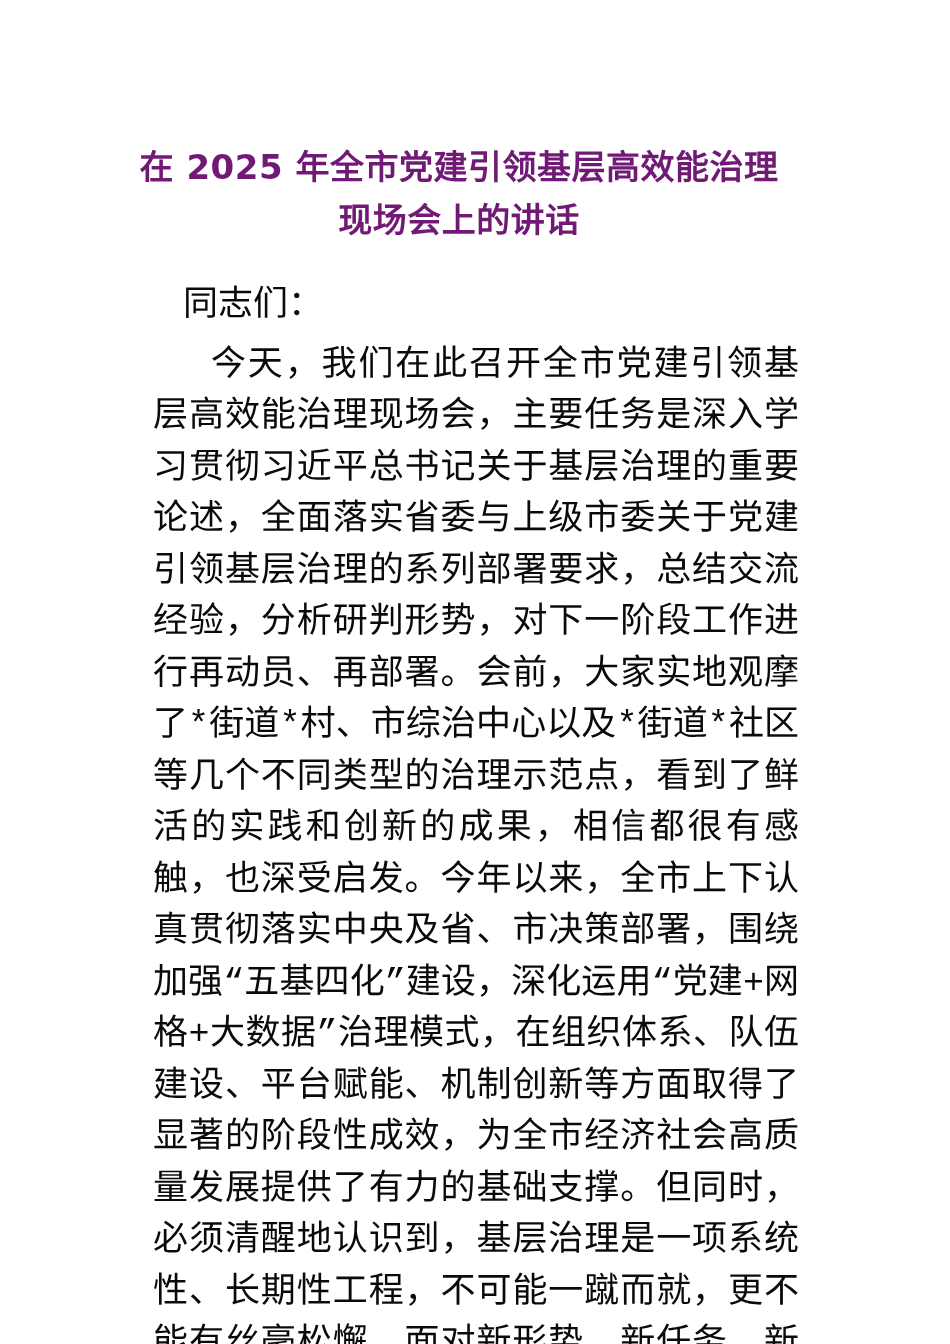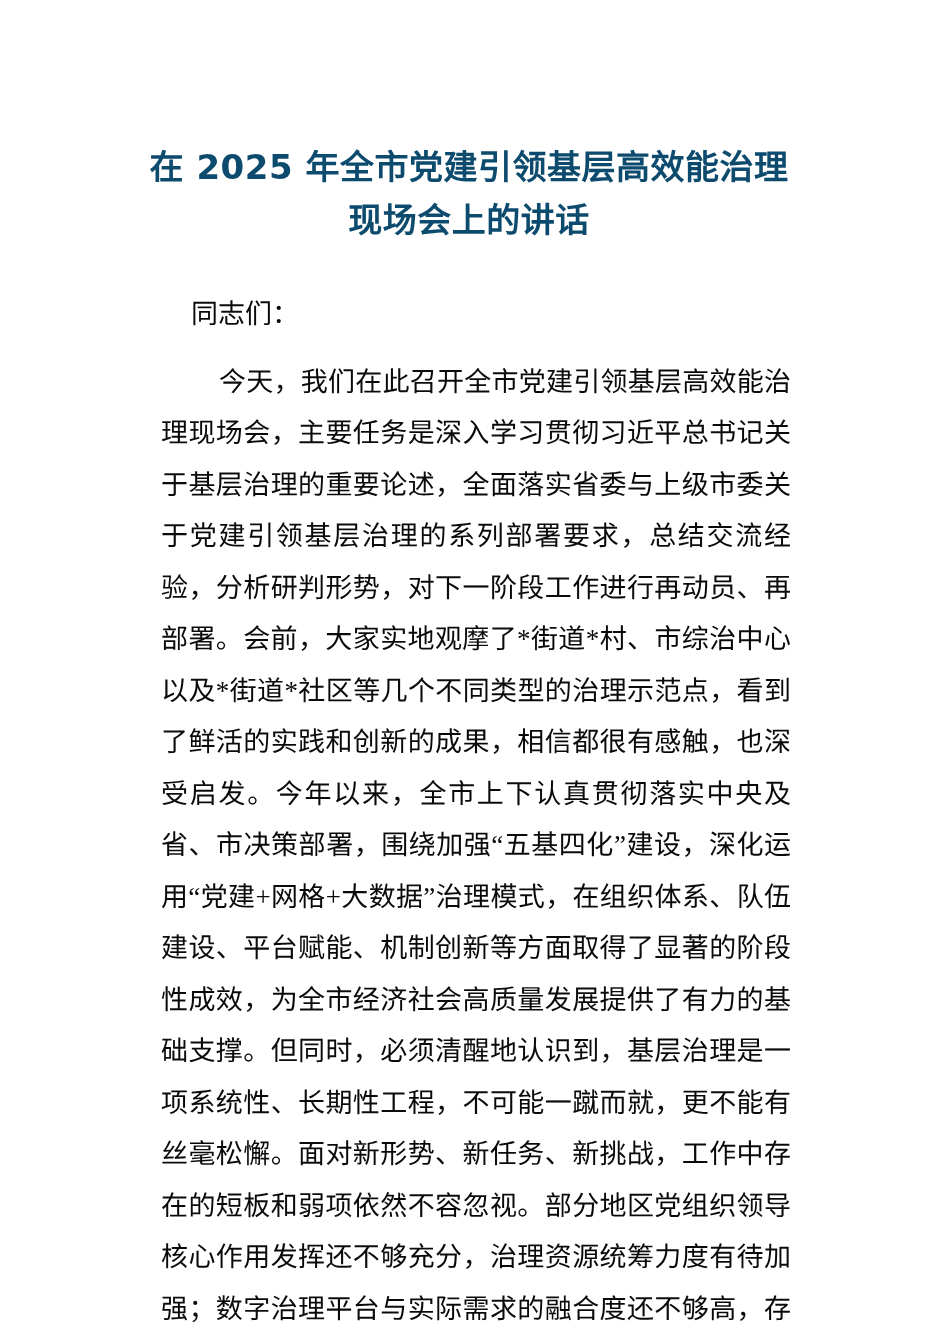--- a/index.html
+++ b/index.html
@@ -23,48 +23,48 @@
     width: 950px;
     height: 1344px;
     background: #ffffff;
     box-sizing: border-box;
     position: relative;
   }
 
   
   .doc-title {
     position: absolute;
-    left: 139px;
+    left: 129px;
     top: 118px;
     width: 660px;
     text-align: center;
     font-family: "DejaVu Sans", "Liberation Sans", sans-serif;
     font-weight: 700;
     font-size: 34px;
     line-height: 53px;
     letter-spacing: 0.5px;
-    color: #0c4a6e;
+    color: #701a75;
     white-space: pre-wrap;
     word-break: break-all;
   }
 
   
   .doc-body {
     position: absolute;
     left: 145px;
     top: 273px;
     width: 662px;
   }
 
   .para {
-    font-family: Liberation Serif, serif;
-    font-size: 27px;
+    font-family: Liberation Mono, monospace;
+    font-size: 35px;
     line-height: 51.5px;
     color: #0a0a0a;
-    margin: 16px;
+    margin: 8px;
     text-align: justify;
     text-justify: inter-character;
     word-break: break-all;
     letter-spacing: 0px;
   }
 
   .para.salutation {
     text-indent: 30px;
     margin-bottom: 0px;
   }

